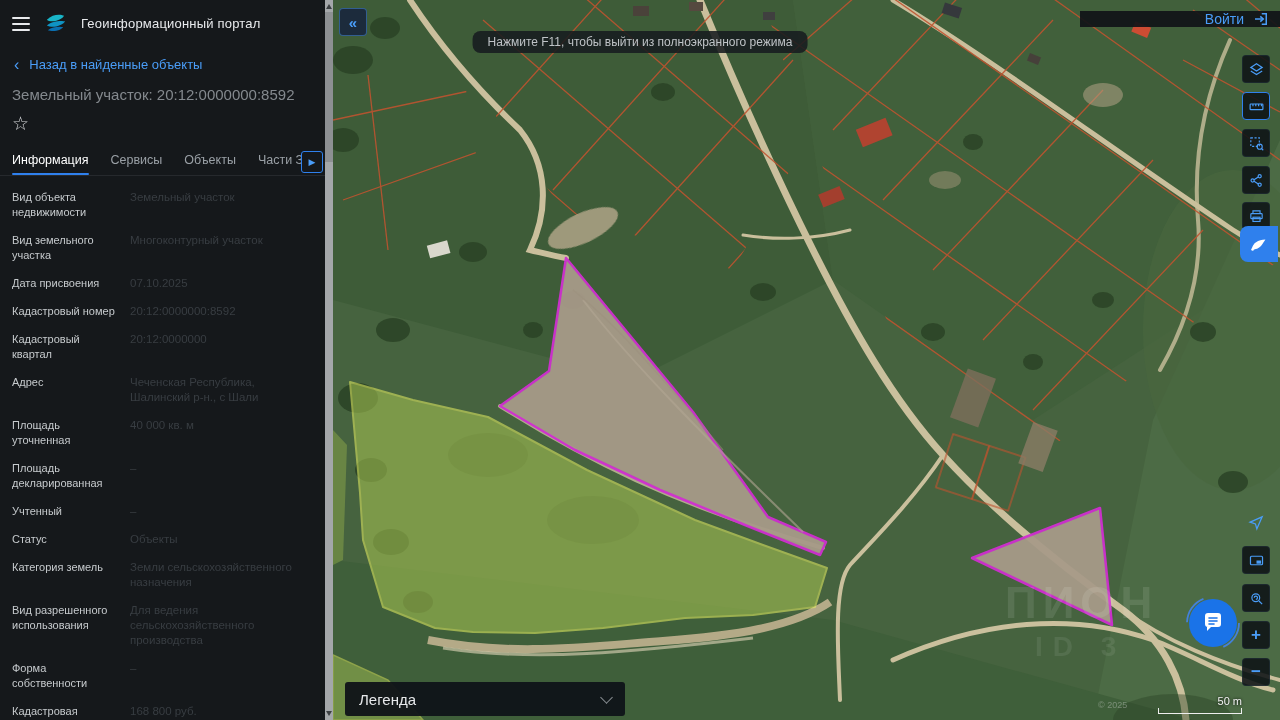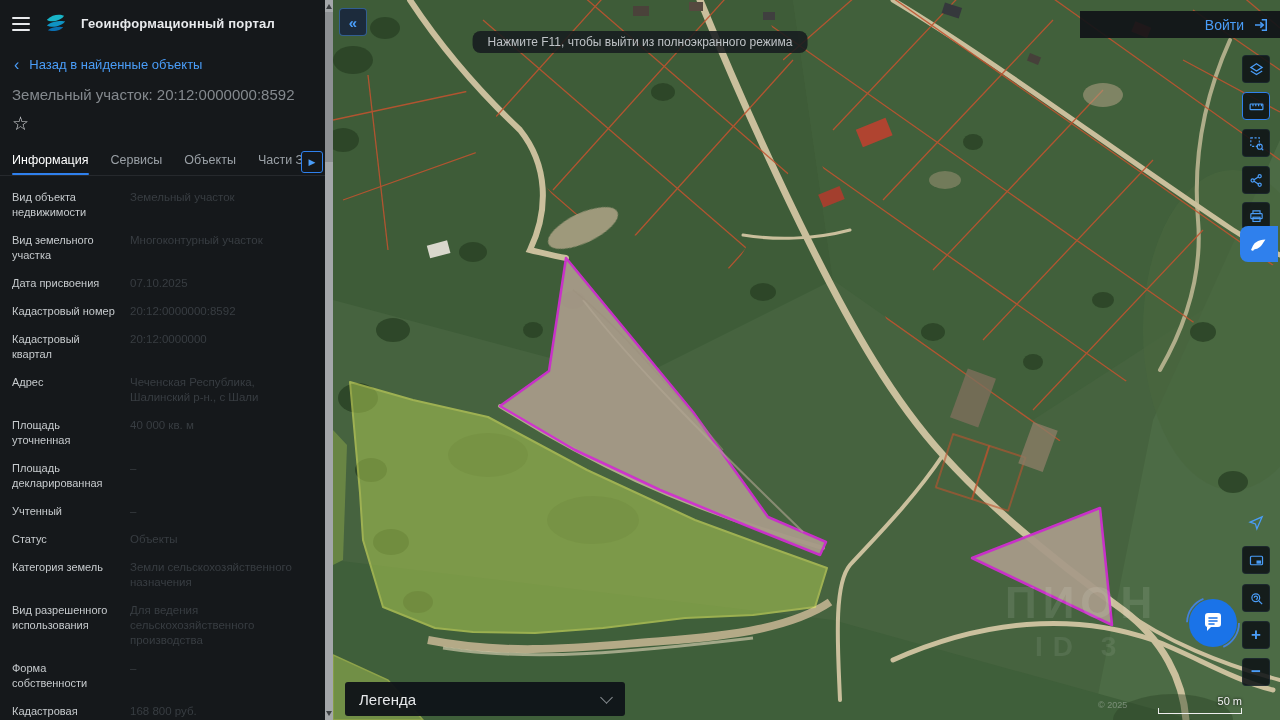--- a/index.html
+++ b/index.html
@@ -4,21 +4,21 @@
 <style>
   html,body{margin:0;padding:0;}
   body{width:1280px;height:720px;position:relative;overflow:hidden;
        font-family:"Liberation Sans","DejaVu Sans",sans-serif;background:#15181b;}
 
   
   .sidebar{position:absolute;left:0;top:0;width:325px;height:720px;background:#15181b;z-index:5;}
   .sb-header{display:flex;align-items:center;gap:13px;padding:12px 12px 4px 12px;}
   .hamburger{width:18px;height:14px;display:flex;flex-direction:column;justify-content:space-between;cursor:pointer;}
   .hamburger span{display:block;height:2px;background:#e8eaed;border-radius:1px;}
-  .app-title{color:#e8eaed;font-size:13px;font-weight:700;letter-spacing:.2px;}
+  .app-title{color:#e8eaed;font-size:13px;font-weight:400;letter-spacing:.2px;}
   .back-link{display:flex;align-items:center;gap:10px;color:#4a9df8;font-size:13px;margin:18px 12px 0 14px;cursor:pointer;}
   .back-chev{font-size:16px;line-height:12px;}
   .obj-title{color:#84898e;font-size:15px;margin:14px 12px 0 12px;white-space:nowrap;}
   .star{color:#d5d7d9;font-size:19px;margin:12px 0 0 12px;line-height:18px;cursor:pointer;}
   .tabs{display:flex;align-items:center;margin:16px 0 0 12px;position:relative;width:313px;overflow:hidden;height:26px;}
   .tab{color:#9aa0a6;font-size:12.5px;padding:4px 0 8px 0;margin-right:22px;white-space:nowrap;cursor:pointer;flex:0 0 auto;}
   .tab.active{color:#ffffff;position:relative;}
   .tab.active::after{content:"";position:absolute;left:0;right:0;bottom:0;height:2px;background:#2f80ed;border-radius:1px;}
   .tab-more{position:absolute;right:2px;top:2px;width:20px;height:20px;border:1px solid #2f80ed;border-radius:3px;
             background:#15181b;color:#4a9df8;font-size:9px;display:flex;align-items:center;justify-content:center;cursor:pointer;}
@@ -37,21 +37,21 @@
 
   
   .map{position:absolute;left:333px;top:0;width:947px;height:720px;background:#46633f;z-index:1;}
   .map svg{display:block;}
 
   
   .collapse-btn{position:absolute;left:339px;top:8px;width:26px;height:26px;background:#1c2b3c;border:1px solid rgba(77,157,248,.45);
       border-radius:4px;color:#4a9df8;font-size:15px;font-weight:bold;display:flex;align-items:center;justify-content:center;z-index:8;cursor:pointer;}
   .toast{position:absolute;left:50%;transform:translateX(-50%);top:31px;height:22px;background:rgba(23,27,31,.88);
       border-radius:8px;color:#bfc3c7;font-size:12px;display:flex;align-items:center;padding:0 15px;z-index:8;white-space:nowrap;}
-  .login-bar{position:absolute;left:1080px;top:11px;width:200px;height:27px;background:rgba(16,20,24,.92);
+  .login-bar{position:absolute;left:1080px;top:11px;width:200px;height:16px;background:rgba(16,20,24,.92);
       display:flex;align-items:center;justify-content:flex-end;gap:8px;padding-right:10px;box-sizing:border-box;z-index:8;}
   .login-label{color:#4a9df8;font-size:14px;cursor:pointer;}
   .tool-btn{position:absolute;left:1242px;width:28px;height:28px;background:rgba(14,18,22,.88);border-radius:4px;z-index:8;
       display:flex;align-items:center;justify-content:center;cursor:pointer;border:1px solid rgba(60,90,130,.18);box-sizing:border-box;}
   .tool-btn.sel{border:1.5px solid #2f80ed;}
   .tool-btn svg{width:17px;height:17px;}
   .tool-btn.txt{color:#4a9df8;font-size:17px;font-weight:bold;}
   .tool-active{position:absolute;left:1240px;top:226px;width:38px;height:36px;background:#2f80ed;border-radius:8px 0 0 8px;z-index:9;
       display:flex;align-items:center;justify-content:center;cursor:pointer;}
   .chat-wrap{position:absolute;left:1184px;top:594px;width:58px;height:58px;z-index:9;cursor:pointer;}

